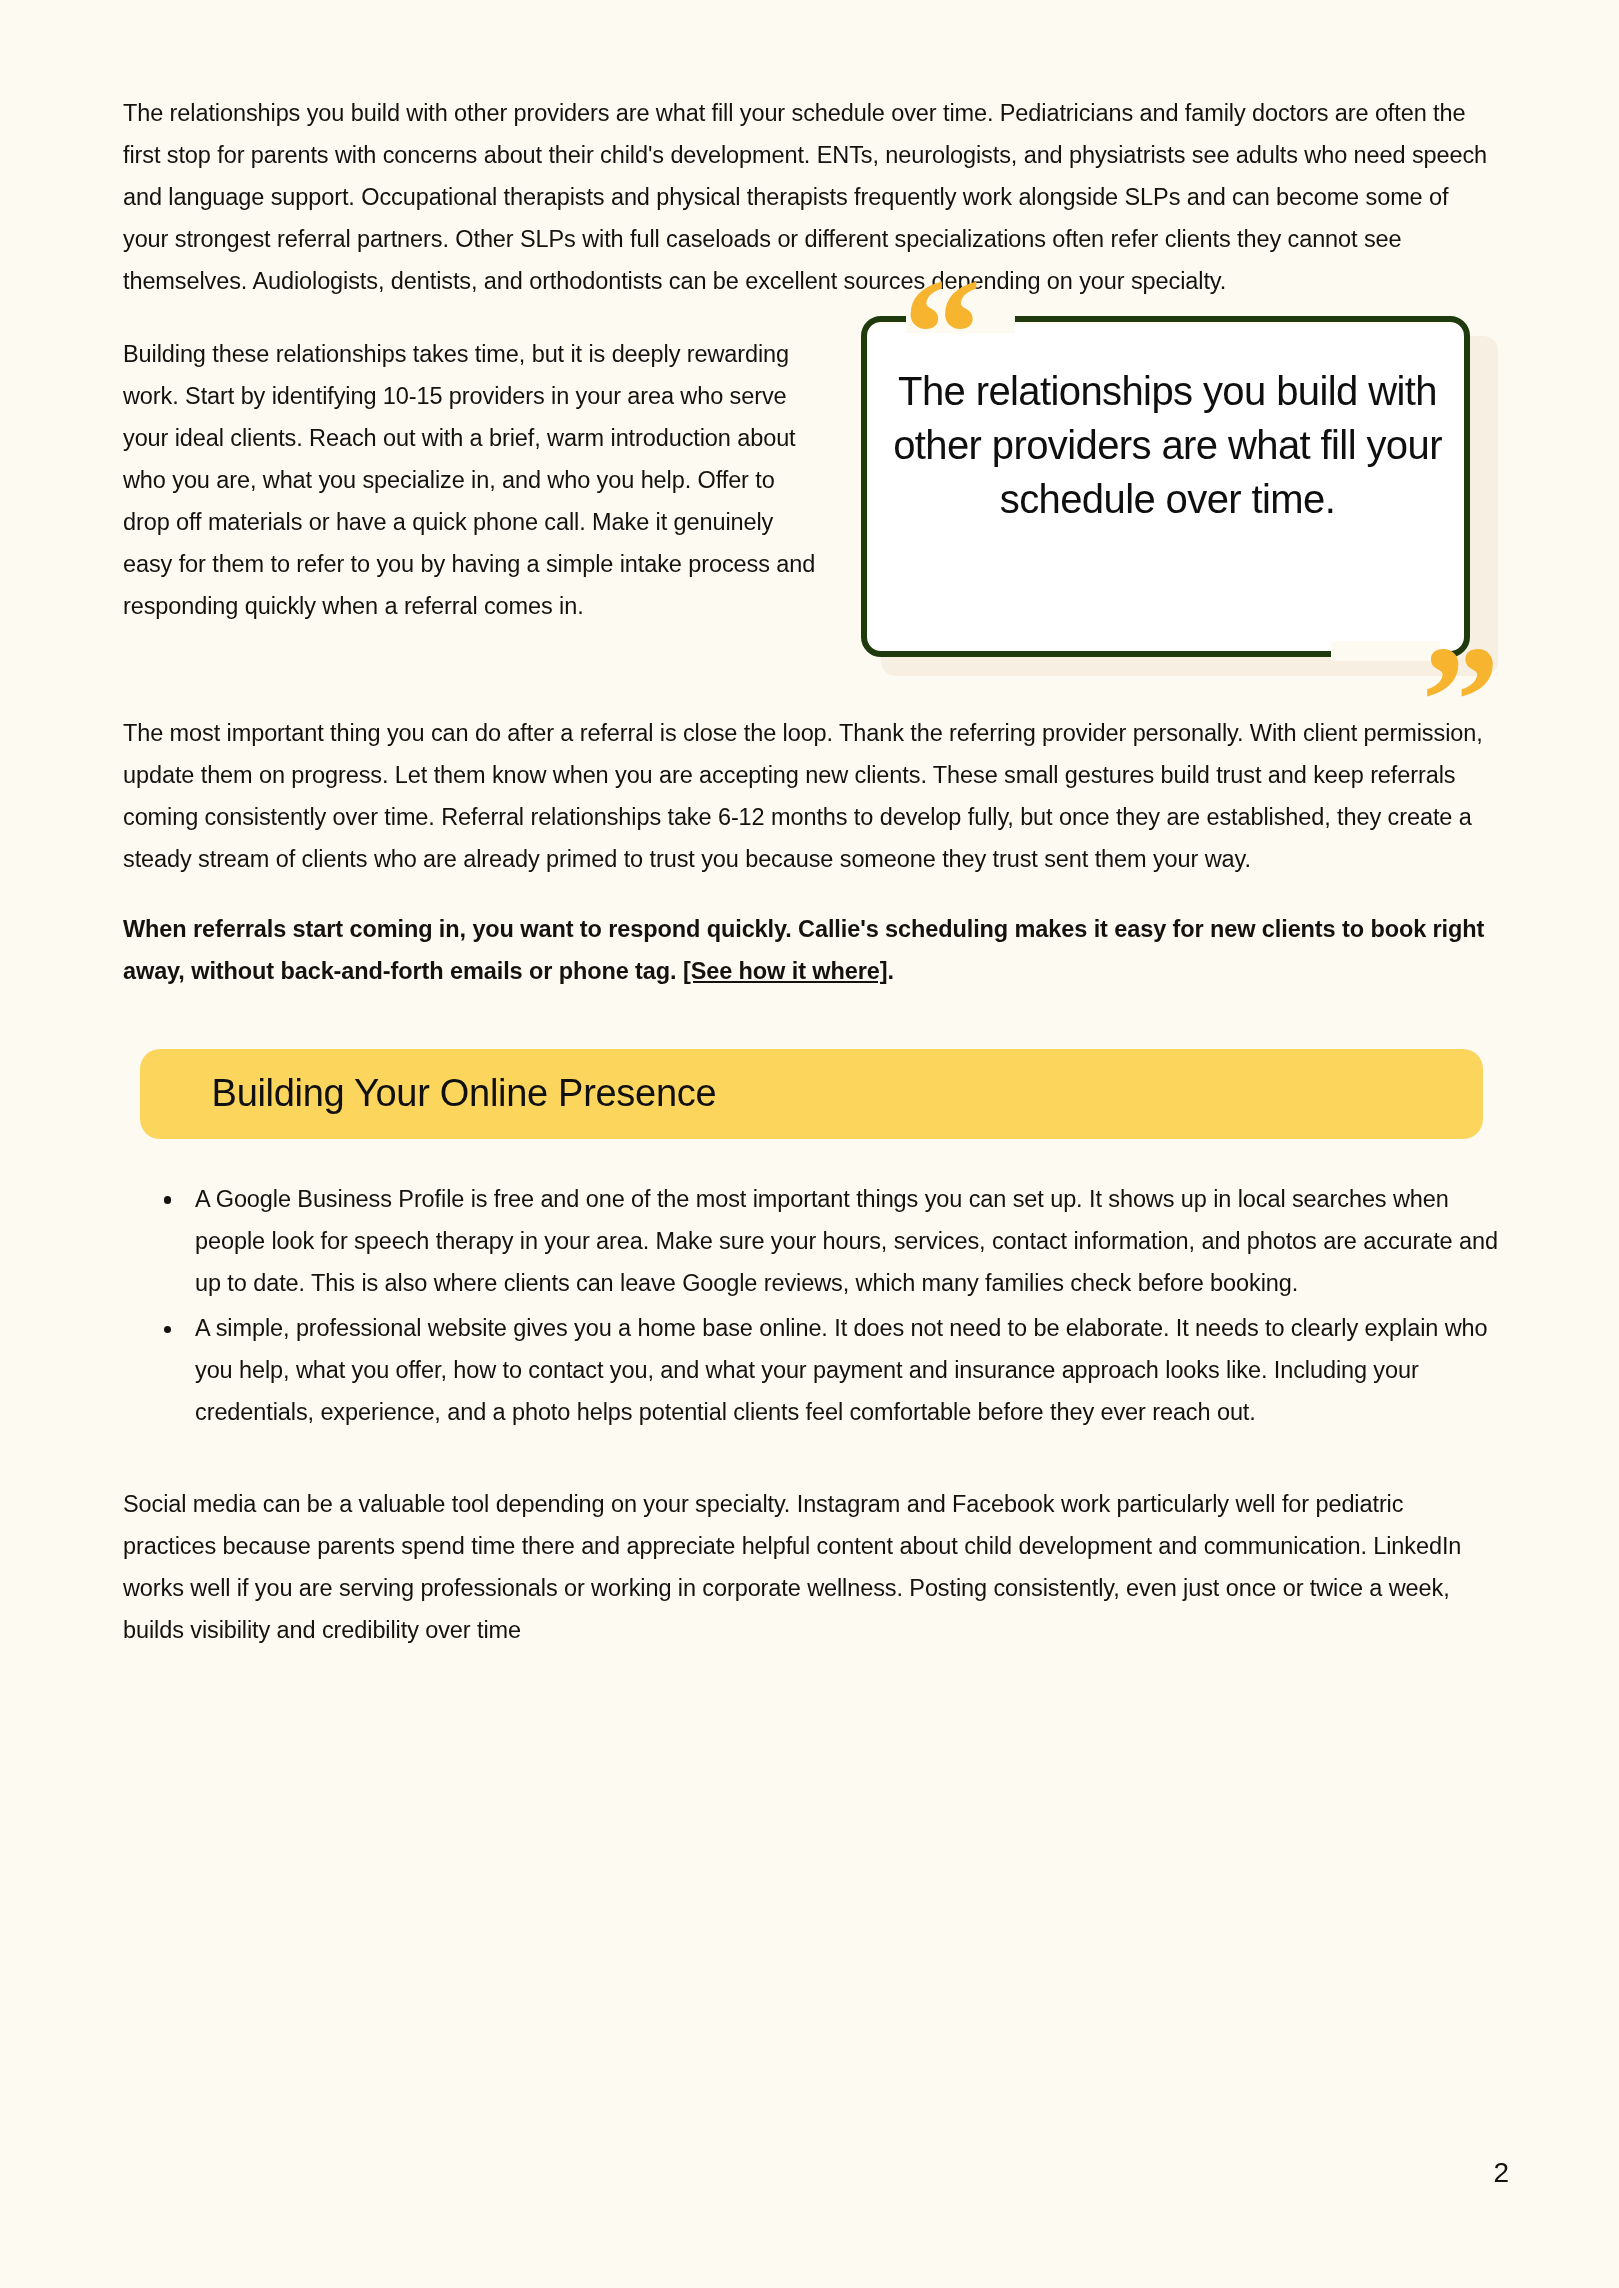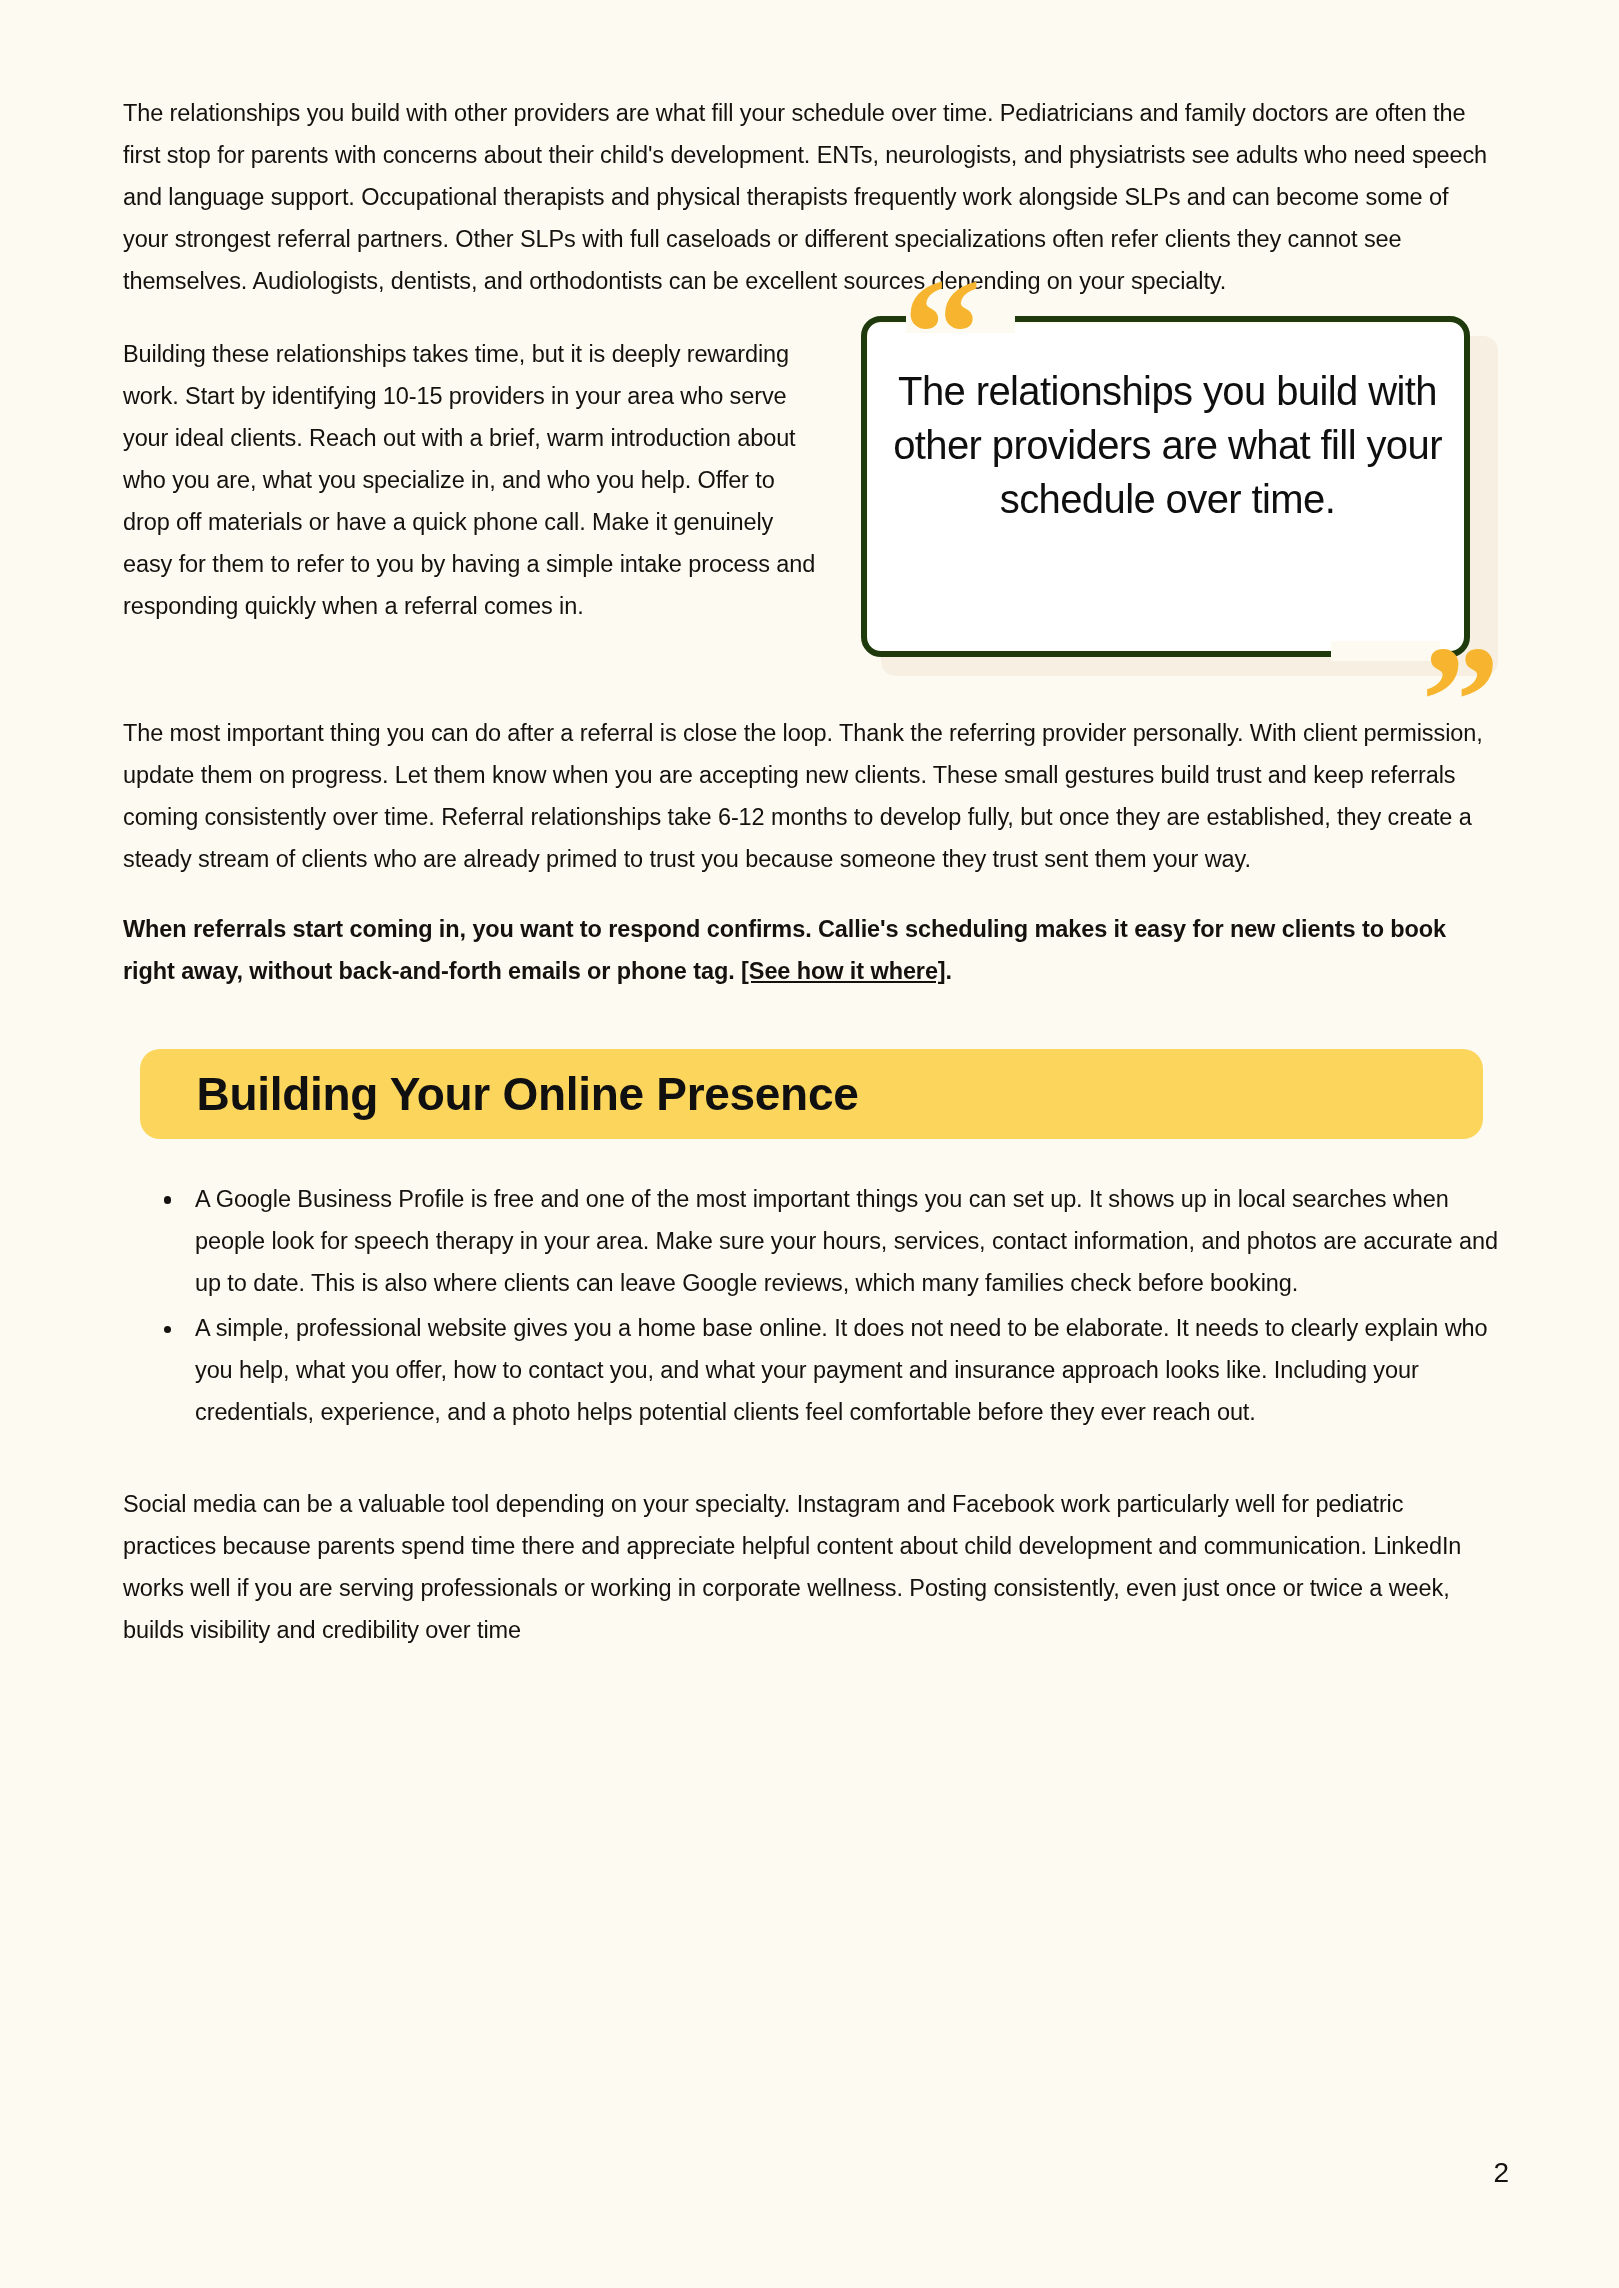--- a/index.html
+++ b/index.html
@@ -186,23 +186,23 @@
     width: 1343px;
     height: 90px;
     background: #fcd65c;
     border-radius: 20px;
     display: flex;
     align-items: center;
     box-sizing: border-box;
     padding-left: 57px;
   }
   .section-banner h2 {
-    margin: 0;
-    font-size: 46px;
-    font-weight: 700;
+    margin: 15px;
+    font-size: 38px;
+    font-weight: 400;
     letter-spacing: -0.3px;
     color: #101010;
   }
 
   .para-after-banner {
     margin-top: 35px;
     width: 1352px;
   }
 
   
@@ -265,21 +265,21 @@
         </div>
       </div>
 
       <p class="body-text para-narrow"><span>Building these relationships takes time, but it is deeply rewarding work. </span><b>Start by identifying 10-15 providers in your area who serve your ideal clients.</b><span> Reach out with a brief, warm introduction about who you are, what you specialize in, and who you help. Offer to drop off materials or have a quick phone call. Make it genuinely easy for them to refer to you by having a simple intake process and responding quickly when a referral comes in.</span></p>
 
       <div class="clearer"></div>
     </div>
 
     <p class="body-text para-after-quote">The most important thing you can do after a referral is close the loop. Thank the referring provider personally. With client permission, update them on progress. Let them know when you are accepting new clients. These small gestures build trust and keep referrals coming consistently over time. Referral relationships take 6-12 months to develop fully, but once they are established, they create a steady stream of clients who are already primed to trust you because someone they trust sent them your way.</p>
 
-    <p class="body-text para-bold-cta"><span>When referrals start coming in, you want to respond confirms. Callie's scheduling makes it easy for new clients to book right away, without back-and-forth emails or phone tag. </span><a class="cta-link" href="#">[See how it where]</a><span>.</span></p>
+    <p class="body-text para-bold-cta"><span>When referrals start coming in, you want to respond quickly. Callie's scheduling makes it easy for new clients to book right away, without back-and-forth emails or phone tag. </span><a class="cta-link" href="#">[See how it where]</a><span>.</span></p>
 
     <div class="section-banner">
       <h2>Building Your Online Presence</h2>
     </div>
 
 
     <ul class="bullets">
       <li class="body-text"><span>A </span><b>Google Business Profile</b><span> is free and one of the most important things you can set up. It shows up in local searches when people look for speech therapy in your area. Make sure your hours, services, contact information, and photos are accurate and up to date. This is also where clients can leave Google reviews, which many families check before booking.</span></li>
       <li class="body-text"><span>A </span><b>simple, professional website</b><span> gives you a home base online. It does not need to be elaborate. It needs to clearly explain who you help, what you offer, how to contact you, and what your payment and insurance approach looks like. Including your credentials, experience, and a photo helps potential clients feel comfortable before they ever reach out.</span></li>
     </ul>

